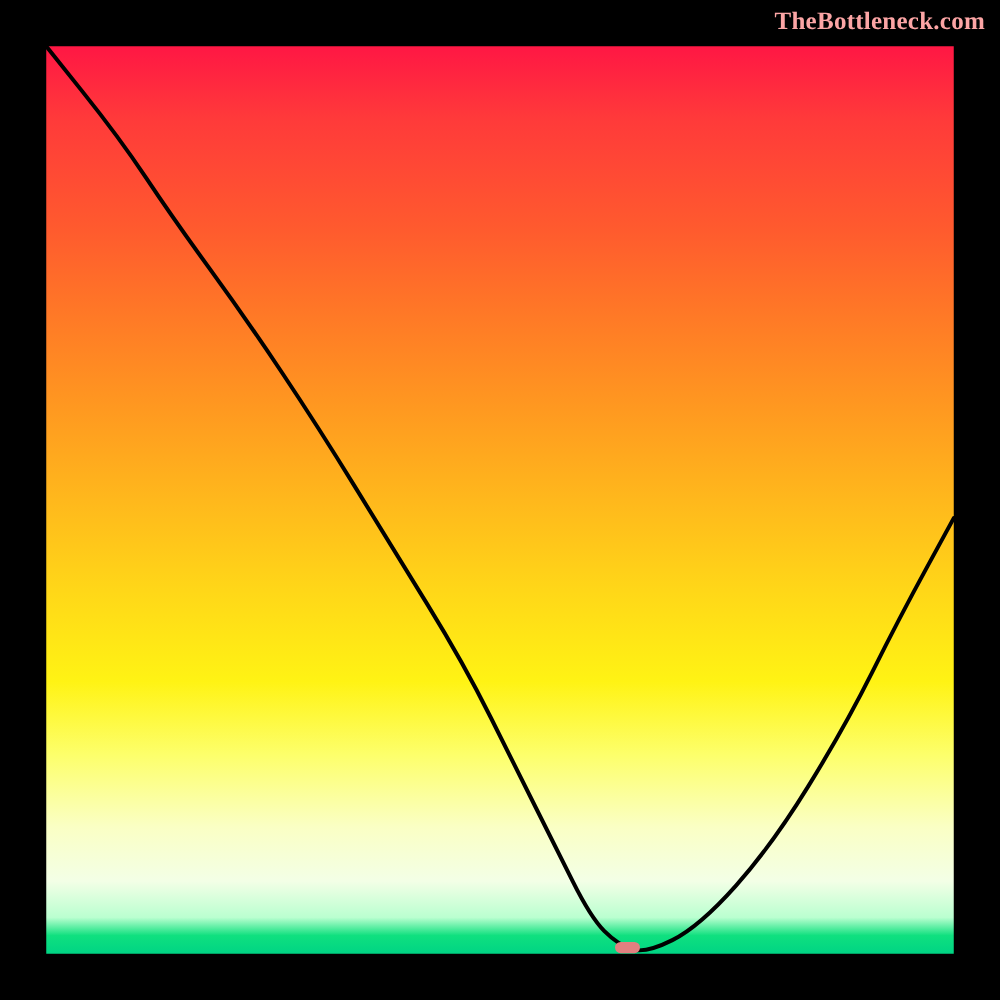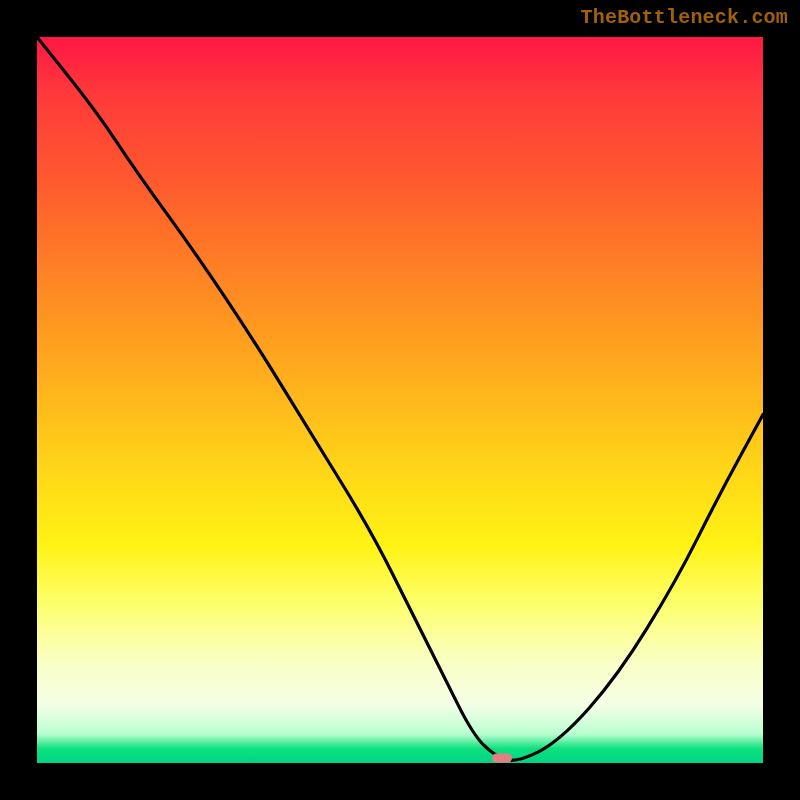--- a/index.html
+++ b/index.html
@@ -36,24 +36,24 @@
       #f3ffe6 92%,
       #baffd0 96%,
       #0fe07f 98%,
       #00d484 100%
     );
   }
   .watermark {
     position: absolute;
     top: 6px;
     right: 12px;
-    font-family: Liberation Mono, monospace;
+    font-family: Liberation Serif, serif;
     font-size: 20px;
     font-weight: 600;
-    color: #a16207;
+    color: #fca5a5;
     letter-spacing: 0.2px;
   }
   svg.curve {
     position: absolute;
     left: 0;
     top: 0;
     width: 726px;
     height: 726px;
     overflow: visible;
   }

